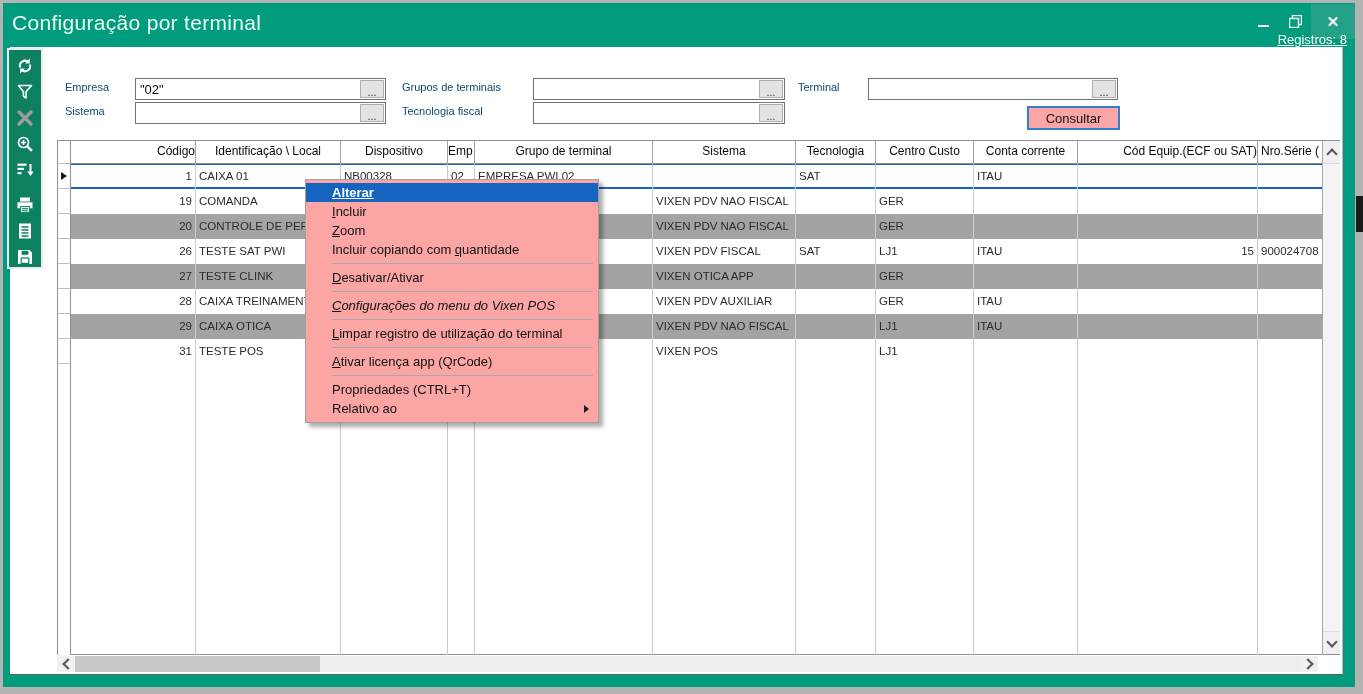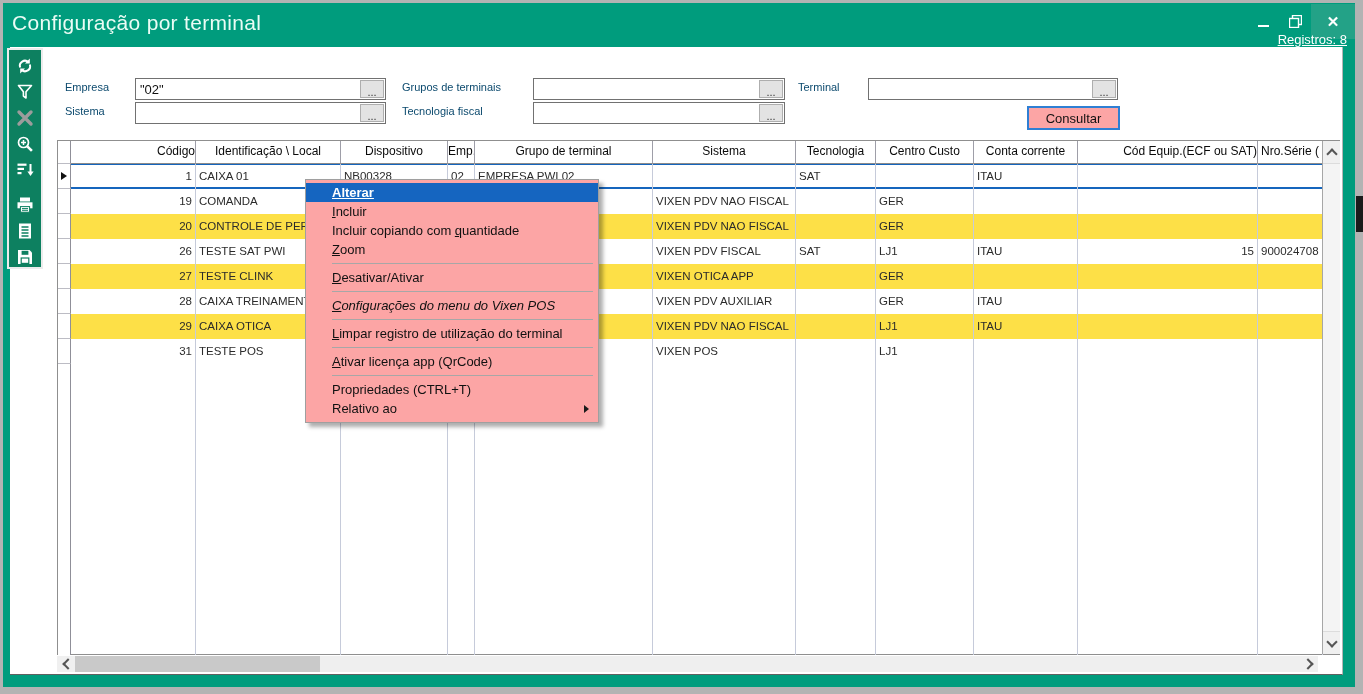--- a/index.html
+++ b/index.html
@@ -34,21 +34,21 @@
   .dots{width:24px;margin:1px;background:#e3e3e3;border:1px solid #aeaeae;font-size:11px;
     color:#333;display:flex;align-items:flex-end;justify-content:center;line-height:10px;box-sizing:border-box;}
   #consultar{left:1027px;top:106px;width:93px;height:24px;background:#fca5a5;border:2px solid #2e7fd4;
     box-sizing:border-box;font-size:13px;color:#111;display:flex;align-items:center;justify-content:center;}
   
   #grid{left:57px;top:140px;width:1283px;height:515px;border:1px solid #8f8f8f;box-sizing:border-box;background:#fff;}
   #grid-header{display:flex;height:23px;}
   .hcell{box-sizing:border-box;border-right:1px solid #9e9ea8;border-bottom:1px solid #8a8a8a;
     font-size:12px;color:#0a0a0a;text-align:center;line-height:21px;overflow:hidden;white-space:nowrap;background:#fff;}
   .grid-row{display:flex;height:25px;}
-  .grid-row.alt .cell{background:#fde047;}
+  .grid-row.alt .cell{background:#a3a3a3;}
   .grid-row.selected{box-shadow:inset 0 0 0 1px #1565bd, inset 0 -2px 0 #1565bd;}
   .cell{box-sizing:border-box;border-right:1px solid #c6cbda;font-size:11.5px;color:#2b2b2b;
     padding:0 3px;line-height:24px;overflow:hidden;white-space:nowrap;background:transparent;}
   .rowhead{width:13px;box-sizing:border-box;border-right:1px solid #8f8f98;border-bottom:1px solid #bcbcc4;
     background:#fff;position:relative;}
   .rowmarker{position:absolute;left:3px;top:8px;width:0;height:0;
     border-left:6px solid #111;border-top:4px solid transparent;border-bottom:4px solid transparent;}
   .c0{width:125px;text-align:right;}
   .c1{width:145px;}
   .c2{width:107px;}
@@ -364,22 +364,22 @@
     </div>
   <div id="hs-thumb"></div>
   <div class="sbtn" id="hs-right">
       <div class="chev right"></div>
     </div>
 </div>
 
 <div class="abs" id="context-menu">
     <div class="menu-item hl"><span></span><span class="accel">Alterar</span><span></span></div>
     <div class="menu-item"><span></span><span class="accel">I</span><span>ncluir</span></div>
+    <div class="menu-item"><span></span><span class="accel">Z</span><span>oom</span></div>
     <div class="menu-item"><span>Incluir copiando com </span><span class="accel">q</span><span>uantidade</span></div>
-    <div class="menu-item"><span></span><span class="accel">Z</span><span>oom</span></div>
     <div class="menu-sep"></div>
     <div class="menu-item"><span></span><span class="accel">D</span><span>esativar/Ativar</span></div>
     <div class="menu-sep"></div>
     <div class="menu-item italic"><span></span><span class="accel">C</span><span>onfigurações do menu do Vixen POS</span></div>
     <div class="menu-sep"></div>
     <div class="menu-item"><span></span><span class="accel">L</span><span>impar registro de utilização do terminal</span></div>
     <div class="menu-sep"></div>
     <div class="menu-item"><span></span><span class="accel">A</span><span>tivar licença app (QrCode)</span></div>
     <div class="menu-sep"></div>
     <div class="menu-item"><span>Propriedades (CTRL+T)</span><span class="accel"></span><span></span></div>

